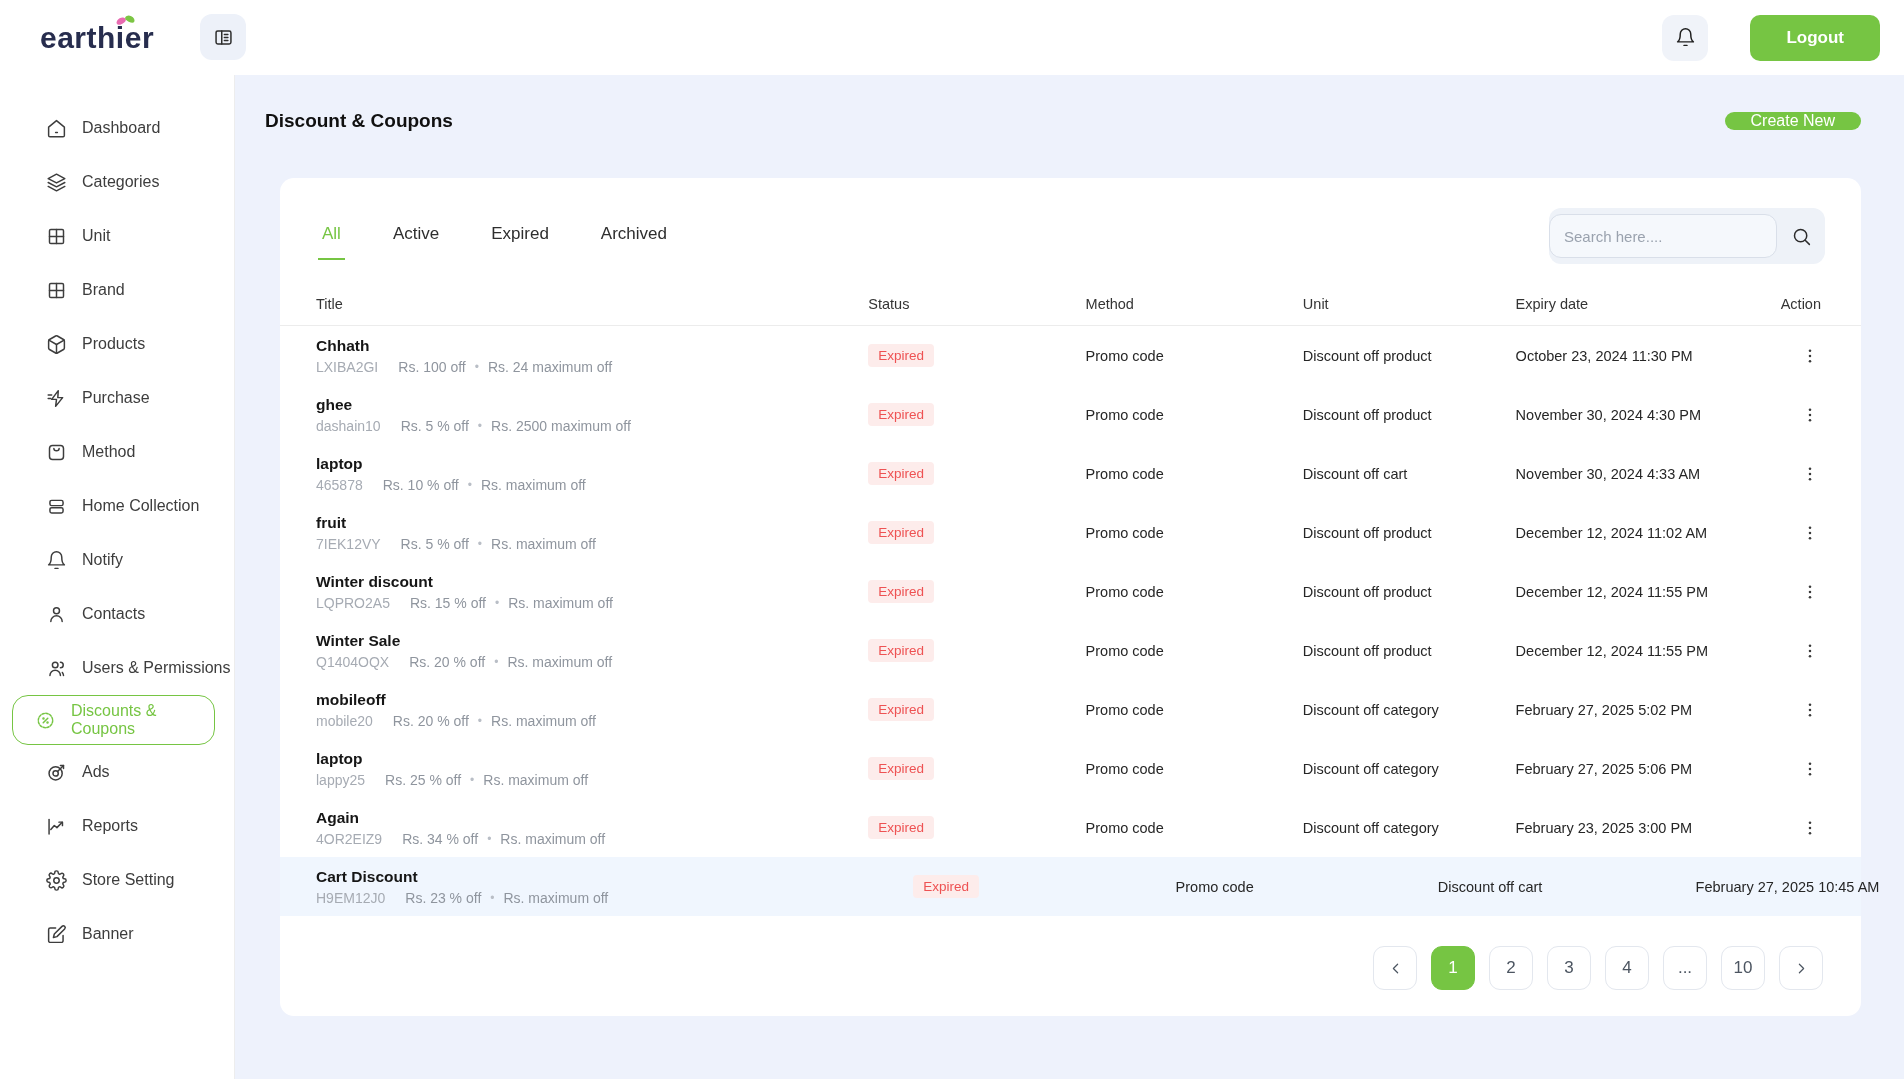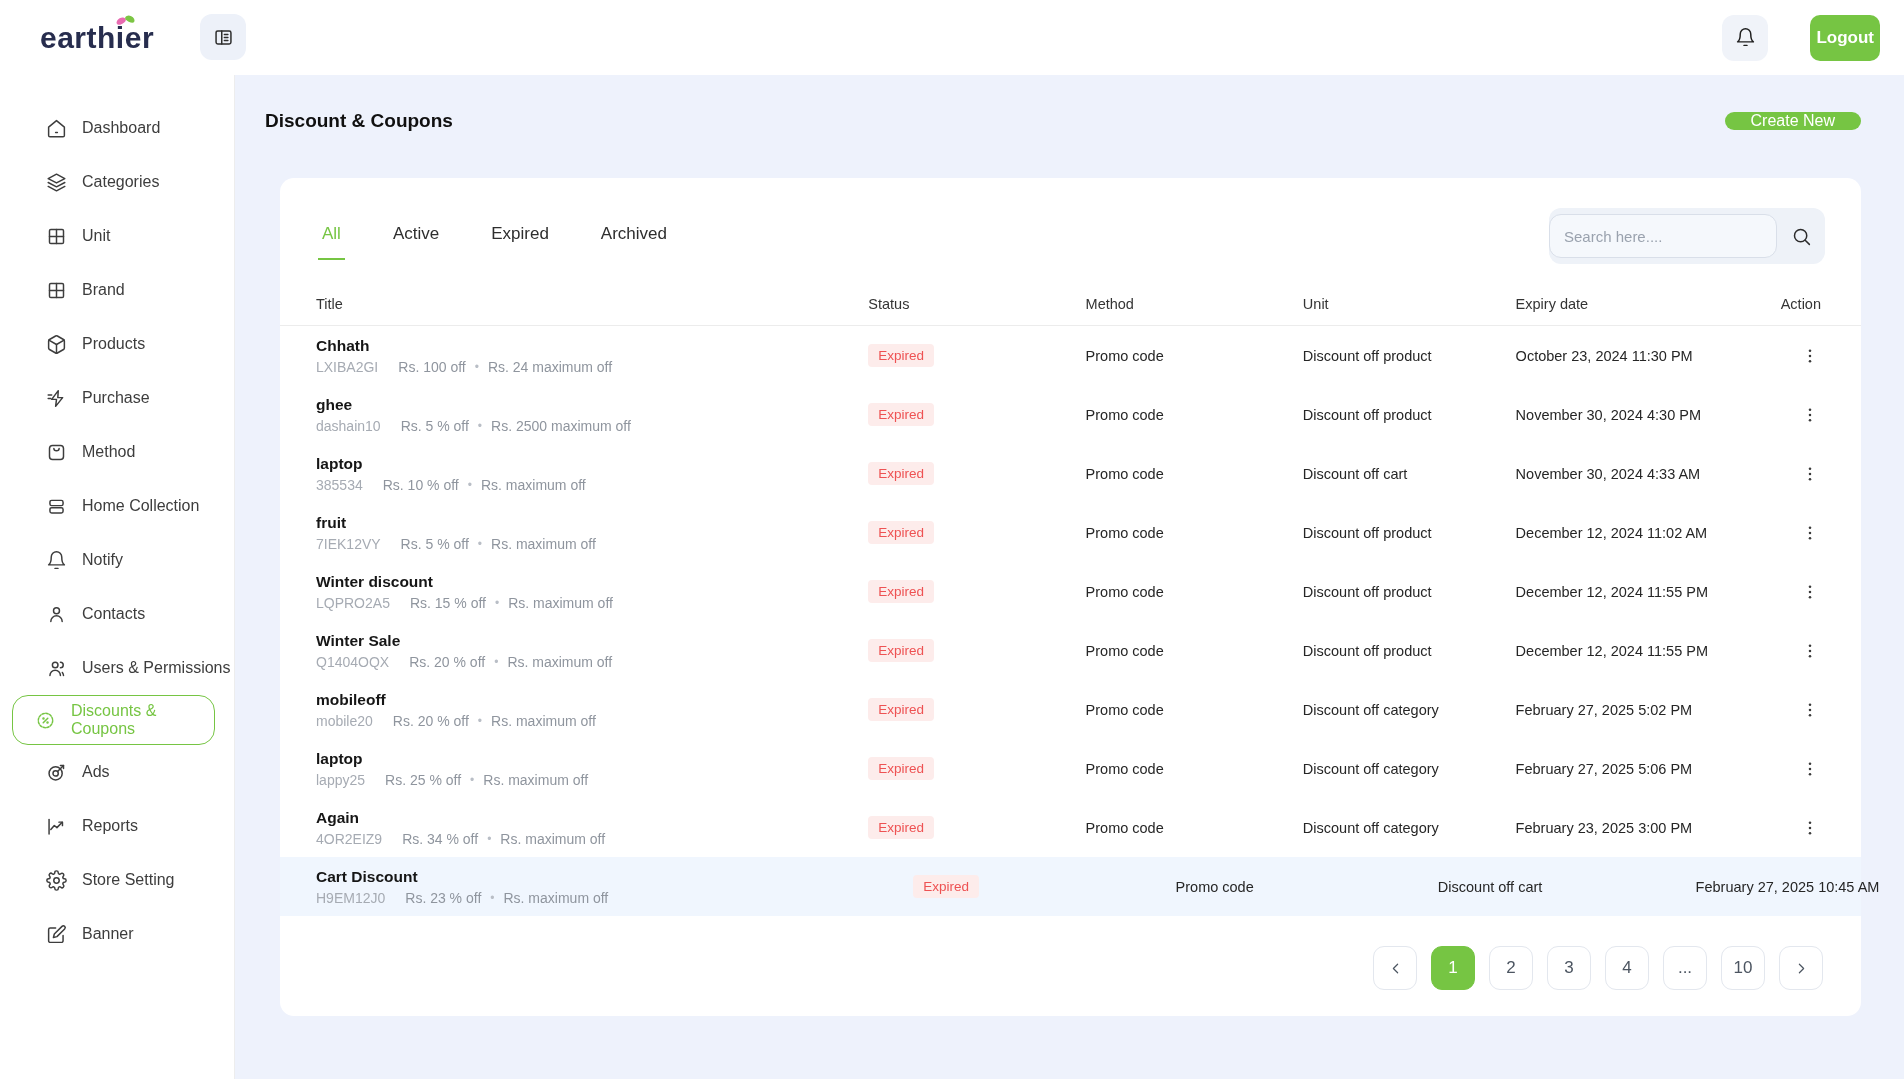--- a/index.html
+++ b/index.html
@@ -26,21 +26,21 @@
     background:#edf1f9; border:none; border-radius:12px; cursor:pointer;
     display:flex; align-items:center; justify-content:center; color:#2d2d2d;
   }
   .topbar-right { margin-left:auto; display:flex; align-items:center; gap:42px; padding-right:24px; }
   .bell-btn {
     width:46px; height:46px; background:#f0f3f9; border:none; border-radius:12px;
     display:flex; align-items:center; justify-content:center; cursor:pointer; color:#1f1f1f;
   }
   .logout-btn {
     background:var(--accent-green,#76c543); color:#fff; border:none; border-radius:10px;
-    font-family:inherit; font-size:17px; font-weight:bold; padding:13px 6px; cursor:pointer;
+    font-family:inherit; font-size:17px; font-weight:bold; padding:13px 36px; cursor:pointer;
   }
 
   
   .sidebar {
     position:absolute; top:75px; left:0; bottom:0; width:235px; background:#fff;
     border-right:1px solid #ededed; padding-top:26px; z-index:4;
   }
   .side-item {
     height:54px; display:flex; align-items:center; gap:15px;
     padding-left:46px; font-size:16px; color:#3d3d3d; cursor:pointer;
@@ -399,21 +399,21 @@
                   <circle cx="12" cy="12" r="1.7"></circle>
                   <circle cx="12" cy="19" r="1.7"></circle>
                 </svg></span>
       </button>
     </div>
   </div>
         <div class="trow">
     <div class="cell-title">
       <div class="t-name">laptop</div>
       <div class="t-sub">
-        <span class="t-code">385534</span>
+        <span class="t-code">465878</span>
         <span class="t-off">Rs. 10 % off</span>
         <span class="t-dot">•</span>
         <span class="t-max">Rs. maximum off</span>
       </div>
     </div>
     <div>
       <span class="badge">Expired</span>
     </div>
     <div class="cell-plain">Promo code</div>
     <div class="cell-plain">Discount off cart</div>

